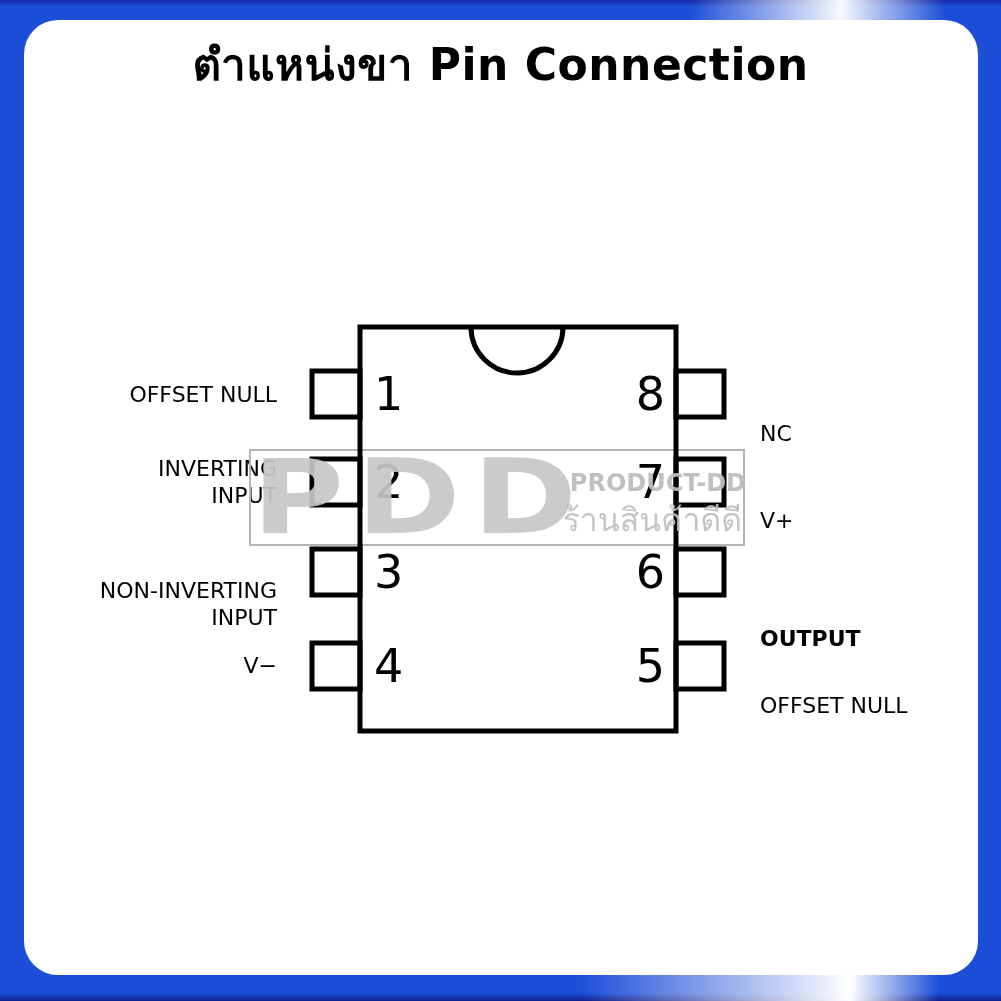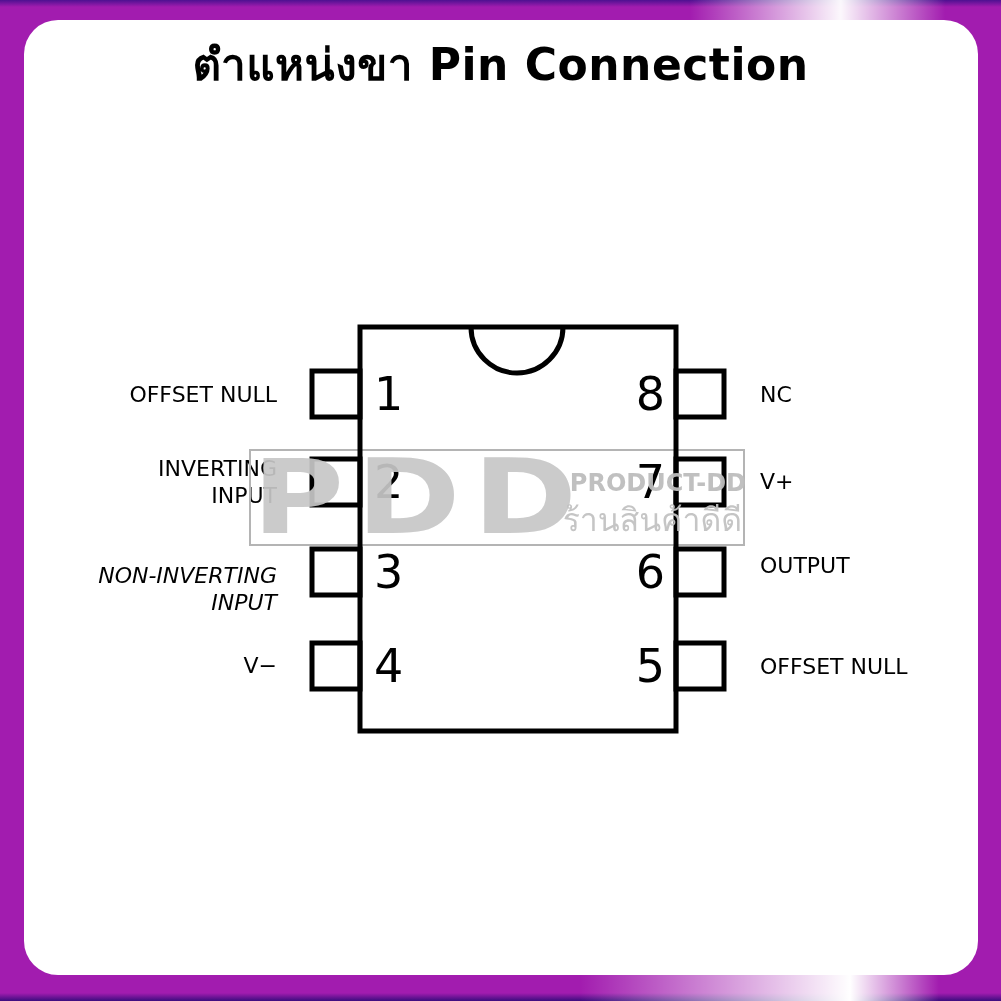--- a/index.html
+++ b/index.html
@@ -3,21 +3,21 @@
 <meta charset="utf-8">
 <style>
   html, body { margin: 0; padding: 0; background: #ffffff; }
   * { box-sizing: border-box; }
 
   .stage {
     position: relative;
     width: 1001px;
     height: 1001px;
     overflow: hidden;
-    background: #a21caf;
+    background: #1d4ed8;
     font-family: "DejaVu Sans", "Liberation Sans", sans-serif;
   }
 
   
   .edge-top-dark {
     position: absolute; left: 0; top: 0; width: 100%; height: 7px;
     background: linear-gradient(180deg, rgba(8,8,120,0.55), rgba(8,8,120,0));
     z-index: 1;
   }
   .edge-bottom-dark {
@@ -63,28 +63,28 @@
   
   .lbl {
     position: absolute;
     font-size: 22px;
     line-height: 27px;
     color: #000000;
     white-space: pre-line;
     z-index: 4;
   }
   .lbl.left  { width: 240px; right: 724px; text-align: right; }
-  .lbl.right { width: 240px; left: 760px; text-align: left; }
+  .lbl.right { width: 240px; left: 760px; text-align: left; margin-top: 39px; }
   .lbl.l1 { top: 381px; }
   .lbl.l2 { top: 455px; }
-  .lbl.l3 { top: 562px; font-style: italic; }
+  .lbl.l3 { top: 577px; }
   .lbl.l4 { top: 652px; }
   .lbl.r1 { top: 381px; }
   .lbl.r2 { top: 468px; }
-  .lbl.r3 { top: 552px; }
+  .lbl.r3 { top: 586px; font-weight: bold; }
   .lbl.r4 { top: 653px; }
 
   
   .diagram {
     position: absolute; left: 0; top: 0;
     width: 1001px; height: 1001px;
     z-index: 5;
   }
   .wm-frame { fill: none; stroke: #b4b4b4; stroke-width: 2; }
   .chip-stroke { fill: none; stroke: #000000; stroke-width: 5; }

